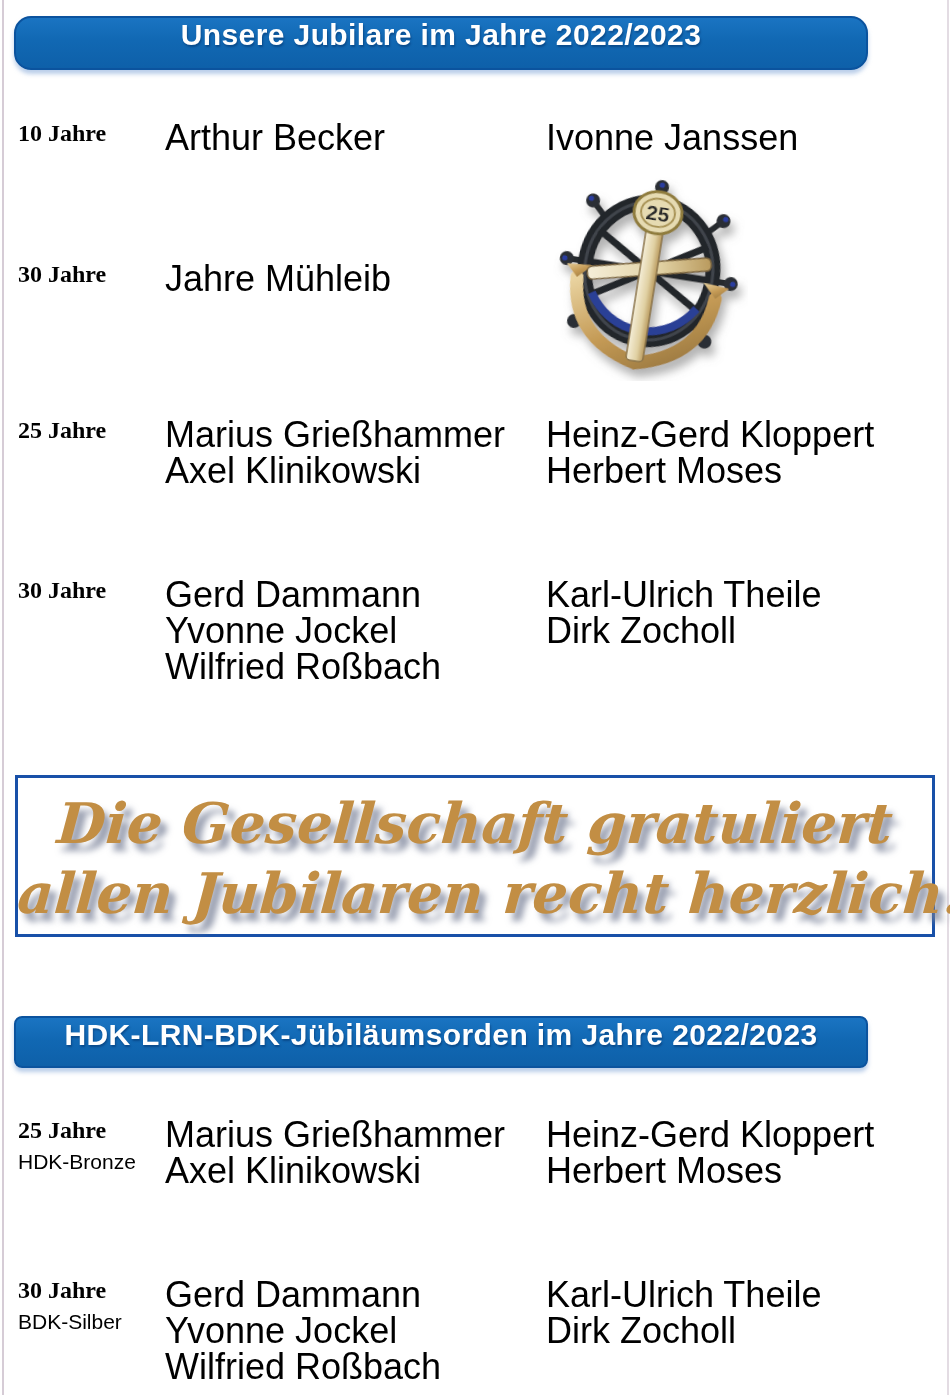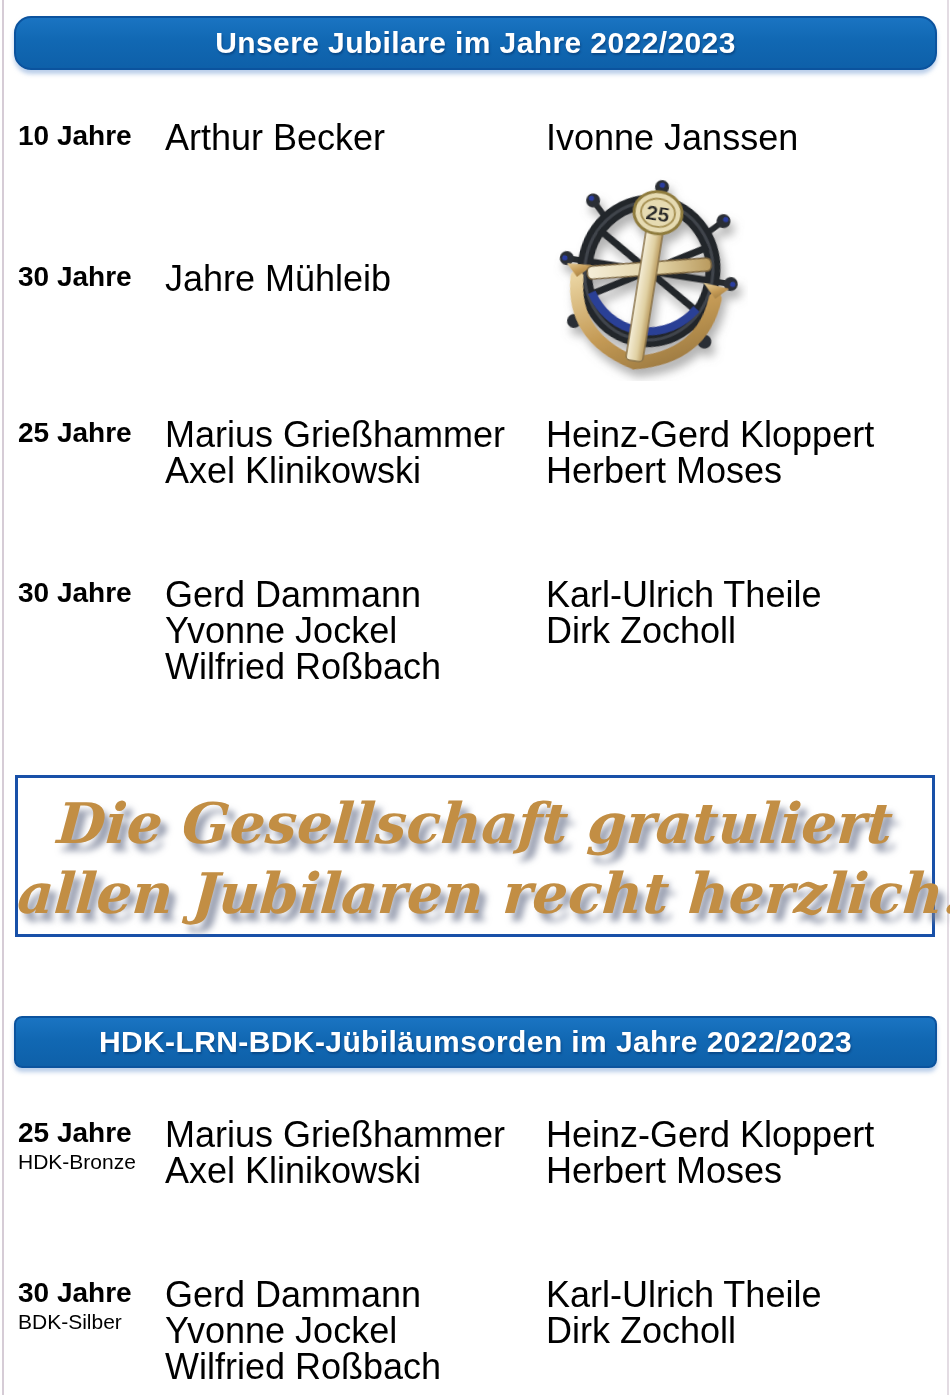--- a/index.html
+++ b/index.html
@@ -5,36 +5,36 @@
   html,body{margin:0;padding:0;}
   body{
     width:950px;height:1395px;position:relative;background:#ffffff;
     font-family:"Liberation Sans",sans-serif;color:#000;overflow:hidden;
   }
   .edge-line-left{position:absolute;left:2px;top:0;width:2px;height:1395px;background:#d6ccd6;}
   .edge-line-right{position:absolute;left:947px;top:0;width:2px;height:1395px;background:#e3dce3;}
 
   
   .banner{
-    position:absolute;left:14px;width:923px;height:54px;box-sizing:border-box;
+    position:absolute;left:14px;width:854px;height:54px;box-sizing:border-box;
     background:linear-gradient(180deg,#1a74c2 0%,#1168b3 45%,#0e60a9 100%);
     border:2px solid #0b539e;border-radius:17px;
-    display:flex;align-items:center;justify-content:center;
+    display:flex;align-items:flex-start;justify-content:center;
     box-shadow:0 4px 4px rgba(130,165,215,.55);
   }
   .banner-text{
     color:#ffffff;font-weight:bold;font-size:30px;letter-spacing:.4px;
     text-shadow:1px 2px 2px rgba(0,40,90,.45);
   }
   #banner-jubilare{top:16px;}
   #banner-orden{top:1016px;height:52px;border-radius:8px;}
 
   
   .jrow{position:absolute;left:18px;width:914px;}
-  .jrow .ylabel{position:absolute;left:0;top:0;font-size:28px;font-weight:bold;white-space:nowrap;}
+  .jrow .ylabel{position:absolute;left:0;top:0;font-size:24px;font-weight:bold;white-space:nowrap;font-family:Liberation Serif, serif;}
   .jrow .ysub{position:absolute;left:0;top:33px;font-size:21px;font-weight:normal;white-space:nowrap;text-align:right;}
   .jrow .col{position:absolute;top:0;font-size:36px;line-height:36px;white-space:nowrap;}
   .jrow .col1{left:147px;}
   .jrow .col2{left:528px;}
   #row-10{top:120px;} #row-20{top:261px;} #row-25{top:417px;} #row-30{top:577px;}
   #row-25o{top:1117px;} #row-30o{top:1277px;}
 
   
   #badge{position:absolute;left:548px;top:176px;width:200px;height:205px;}
 

